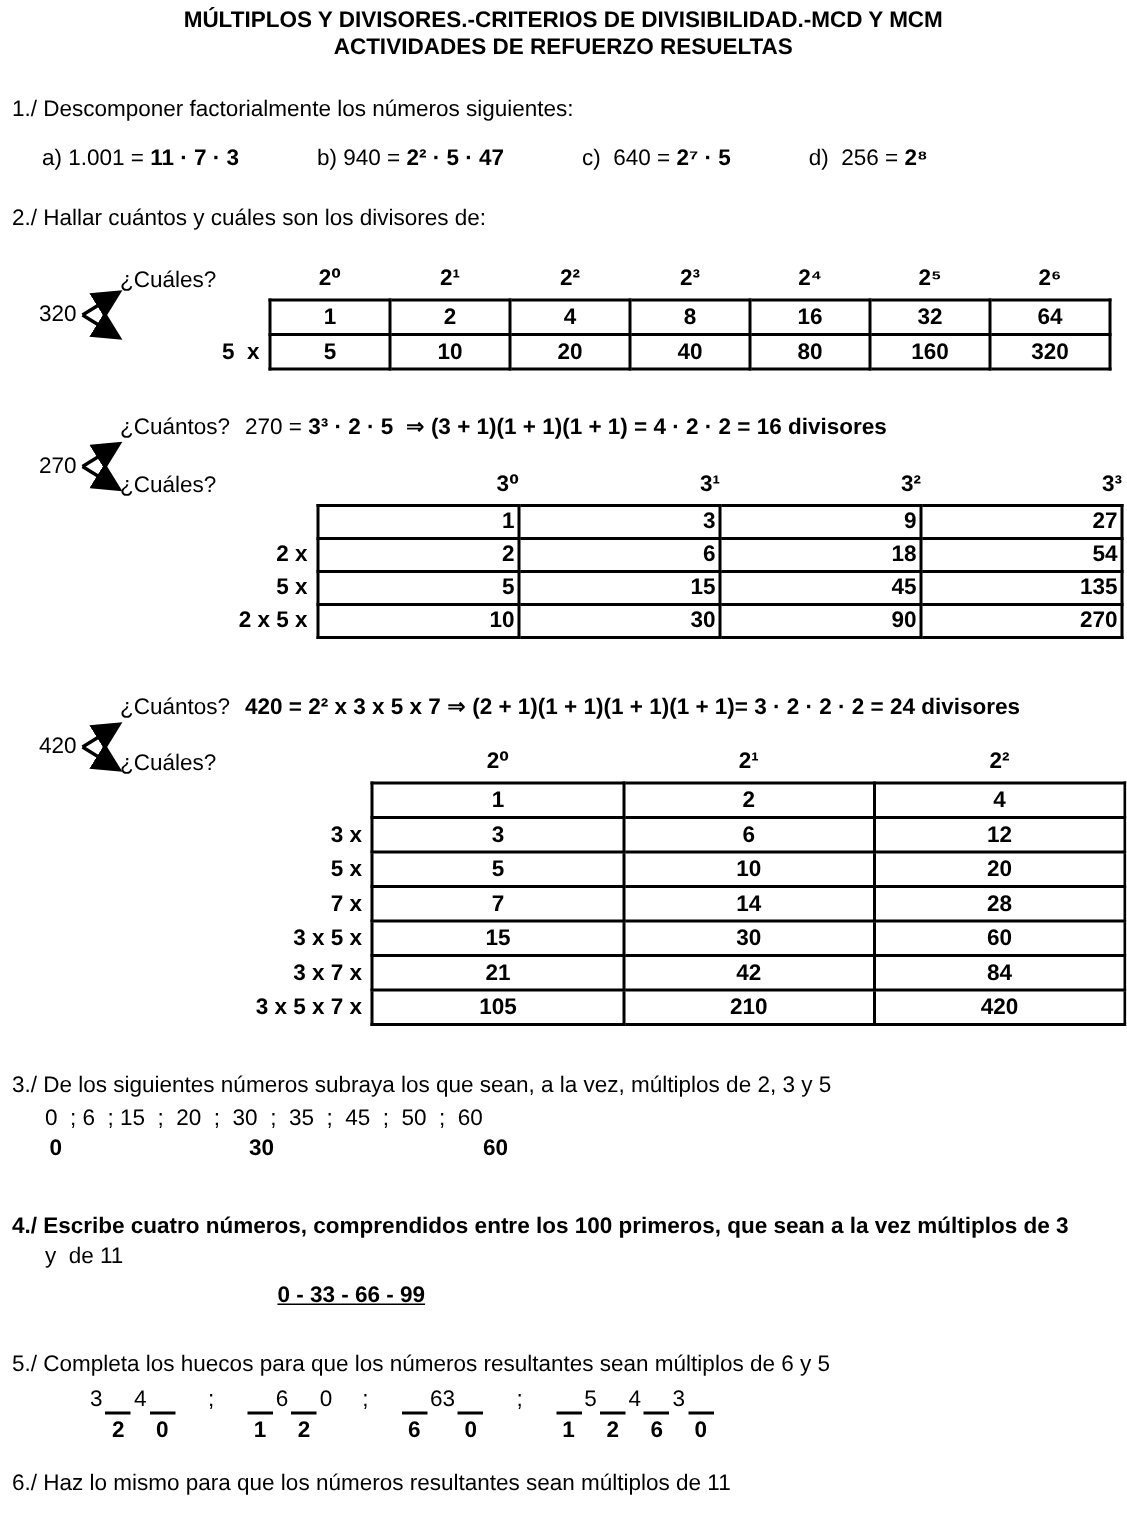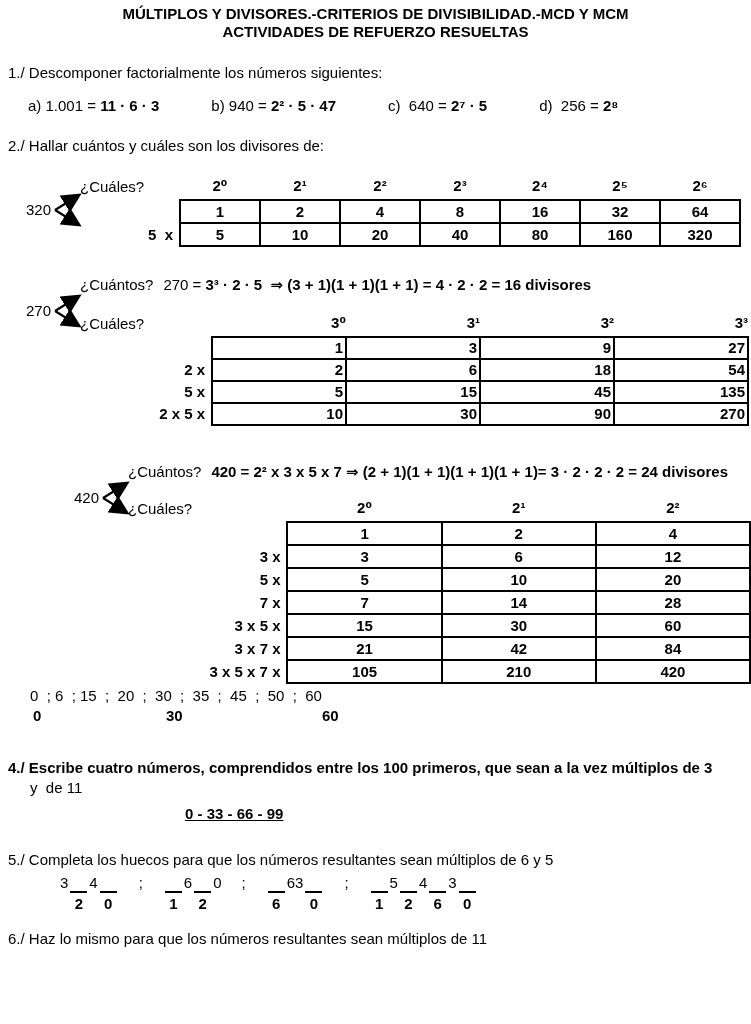--- a/index.html
+++ b/index.html
@@ -28,21 +28,21 @@
   table{border-collapse:collapse;table-layout:fixed;margin-left:78px;}
   td{font-size:15px;}
   .hd{border:none;font-weight:bold;text-align:center;height:22px;vertical-align:bottom;padding:0 0 3px 0;}
   .rl{border:none;text-align:right;padding:0 6px 0 0;font-weight:bold;white-space:pre;}
   .dc{border:2px solid #000;text-align:center;font-weight:bold;padding:0 2px;}
   .t320 .rl{width:95px;} .t320 .dc,.t320 .hd{width:74px;} .t320 .dc{height:21px;}
   .t270 .rl{width:104px;}.t270 .dc,.t270 .hd{width:128px;text-align:right;}.t270 .dc{height:20px;}
   .t420 .rl{width:102px;}.t420 .dc,.t420 .hd{width:171px;}.t420 .dc{height:21px;}
   .mt-b320{margin-top:6px;} .b320-t{margin-top:18px;}
   .mt-b270{margin-top:28px;} .b270-t{margin-top:16px;}
-  .mt-b420{margin-top:36px;margin-left:48px;} .b420-t{margin-top:14px;}
+  .mt-b420{margin-top:36px;} .b420-t{margin-top:14px;}
   
   .s3h{margin-top:30px;}
   .s3list{margin-left:30px;white-space:pre;margin-top:2px;}
   .s3ans{position:relative;height:20px;font-weight:bold;}
   .s3ans span{position:absolute;}
   .a0{left:33px;} .a1{left:166px;} .a2{left:322px;}
   
   .s4h{margin-top:32px;font-weight:bold;}
   .s4l2{margin-left:30px;white-space:pre;}
   .s4ans{margin-left:185px;font-weight:bold;margin-top:6px;text-decoration:underline;}
@@ -61,21 +61,21 @@
 
 <div class="page">
 
   <div class="title">
     <div>MÚLTIPLOS Y DIVISORES.-CRITERIOS DE DIVISIBILIDAD.-MCD Y MCM</div>
     <div>ACTIVIDADES DE REFUERZO RESUELTAS</div>
   </div>
 
   <div class="hsec" style="margin-top:22px">1./ Descomponer factorialmente los números siguientes:</div>
   <div class="items">
-    <span class="item"><span>a) 1.001 = </span><b>11 · 6 · 3</b></span>
+    <span class="item"><span>a) 1.001 = </span><b>11 · 7 · 3</b></span>
     <span class="item"><span>b) 940 = </span><b>2² · 5 · 47</b></span>
     <span class="item"><span>c)  640 = </span><b>2⁷ · 5</b></span>
     <span class="item"><span>d)  256 = </span><b>2⁸</b></span>
   </div>
 
   <div class="hsec" style="margin-top:20px">2./ Hallar cuántos y cuáles son los divisores de:</div>
 
   <div class="divblock mt-b320">
     <div class="branch" style="top:15px">
       <span class="bnum">320</span>
@@ -250,20 +250,21 @@
           <td class="rl">3 x 5 x 7 x</td>
           <td class="dc">105</td>
           <td class="dc">210</td>
           <td class="dc">420</td>
         </tr>
       </tbody>
         </table>
     </div>
   </div>
 
+  <div class="hsec s3h">3./ De los siguientes números subraya los que sean, a la vez, múltiplos de 2, 3 y 5</div>
   <div class="s3list">0  ; 6  ; 15  ;  20  ;  30  ;  35  ;  45  ;  50  ;  60</div>
   <div class="s3ans">
     <span class="a0">0</span>
     <span class="a1">30</span>
     <span class="a2">60</span>
   </div>
 
   <div class="hsec s4h">4./  Escribe cuatro números, comprendidos entre los 100 primeros, que sean a la vez múltiplos de 3</div>
   <div class="s4l2">y  de 11</div>
   <div class="s4ans">0 - 33 - 66 - 99</div>

